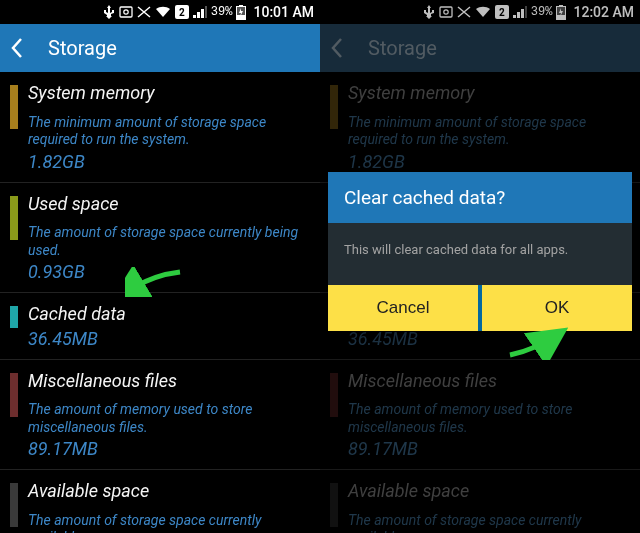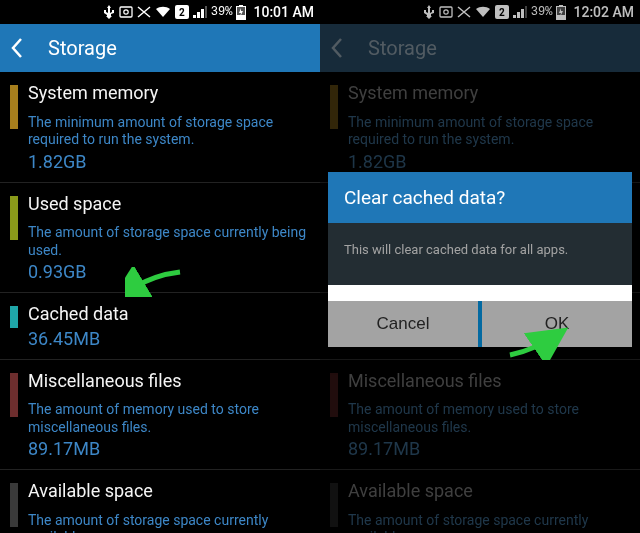--- a/index.html
+++ b/index.html
@@ -58,21 +58,21 @@
   .header-title { color: #fff; font-size: 20px; font-weight: 400; }
 
   .list { background: #000; }
   .item {
     display: flex;
     padding: 10px 14px 10px 10px;
     border-bottom: 1px solid #222;
     gap: 10px;
   }
   .colorbar { width: 8px; margin-top: 3px; }
-  .item-text { flex: 1; }
+  .item-text { flex: 1; font-style: italic; }
   .item-title { color: #f5f5f5; font-size: 18px; line-height: 1.25; }
   .item-desc { color: #3d87c7; font-size: 14px; line-height: 1.25; margin-top: 9px; }
   .item-val  { color: #3d87c7; font-size: 18px; margin-top: 2px; }
 
   .dimmed .header { background: #1f3a4e; }
   .dimmed .header-title, .dimmed .header .back { color: #6d7a83; }
   .dimmed .item-title { color: #555; }
   .dimmed .item-desc, .dimmed .item-val { color: #2a4a63; }
   .dimmed .colorbar { filter: brightness(0.4); }
 
@@ -97,22 +97,21 @@
   }
   .dialog-body {
     background: #232d33;
     color: #a3a3a3;
     font-size: 13px;
     padding: 18px 16px 26px;
     line-height: 1.35;
   }
   .dialog-buttons {
     display: flex;
-    background: #a3a3a3;
-    margin-top: 16px;
+    background: #fde047;
   }
   .dialog-btn {
     flex: 1;
     padding: 13px 0;
     text-align: center;
     font-size: 17px;
     color: #222;
     border: none;
     background: transparent;
     cursor: pointer;

